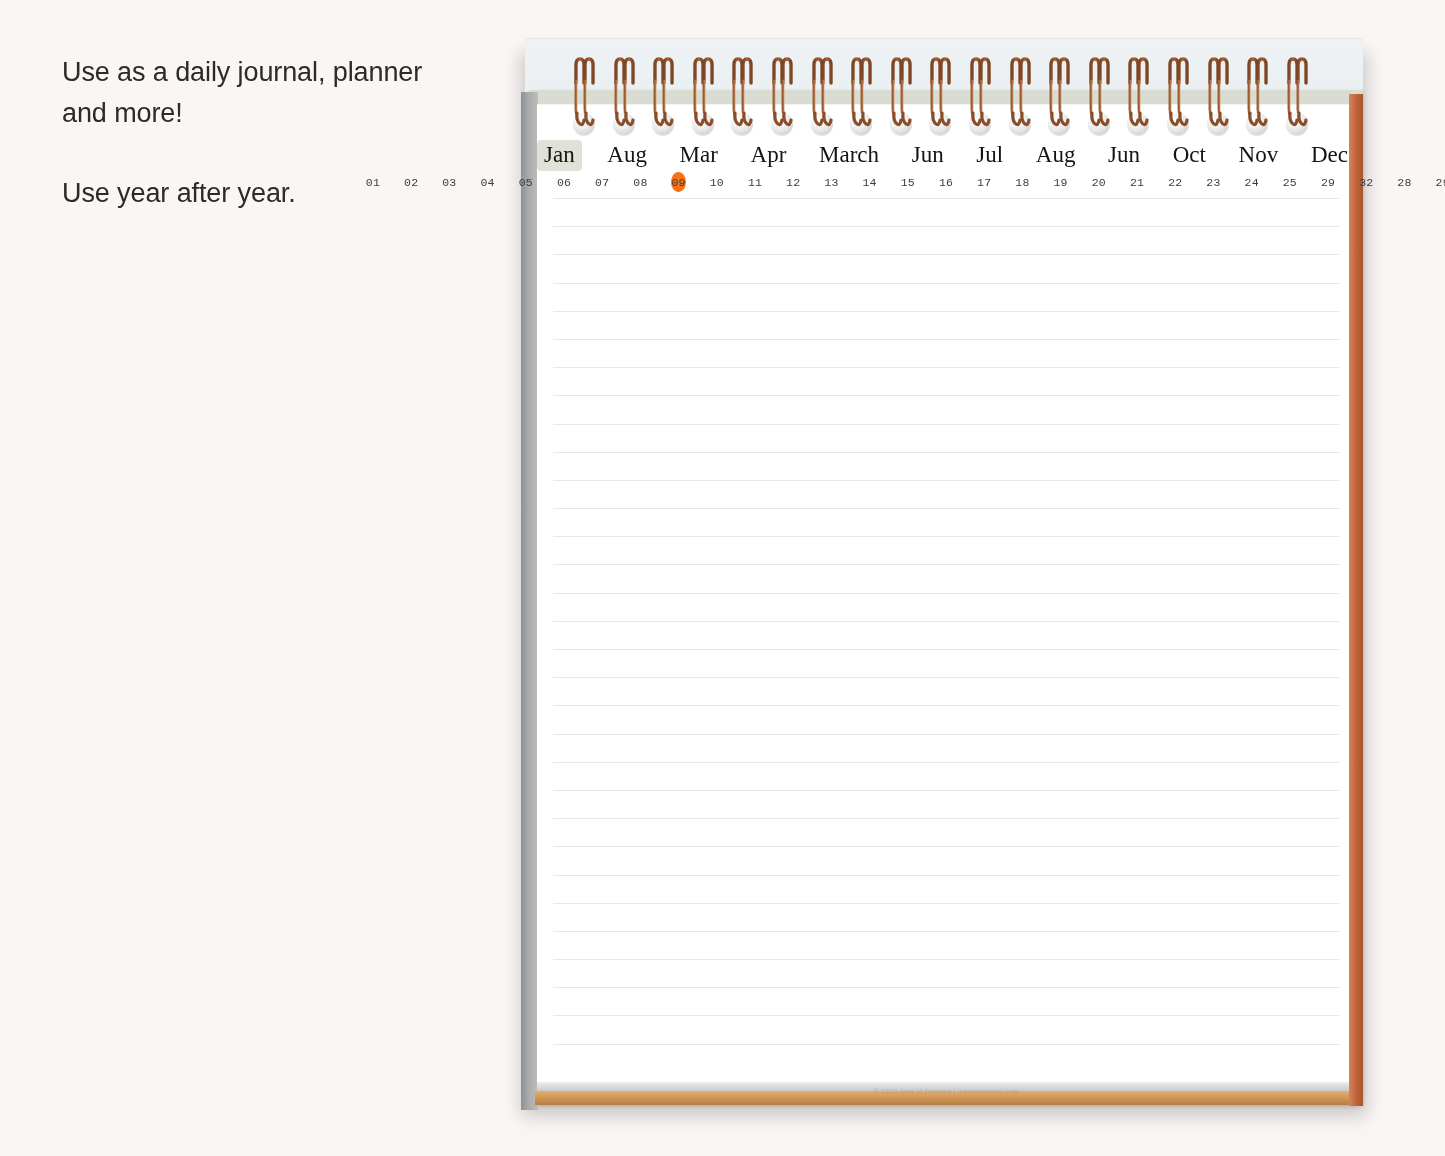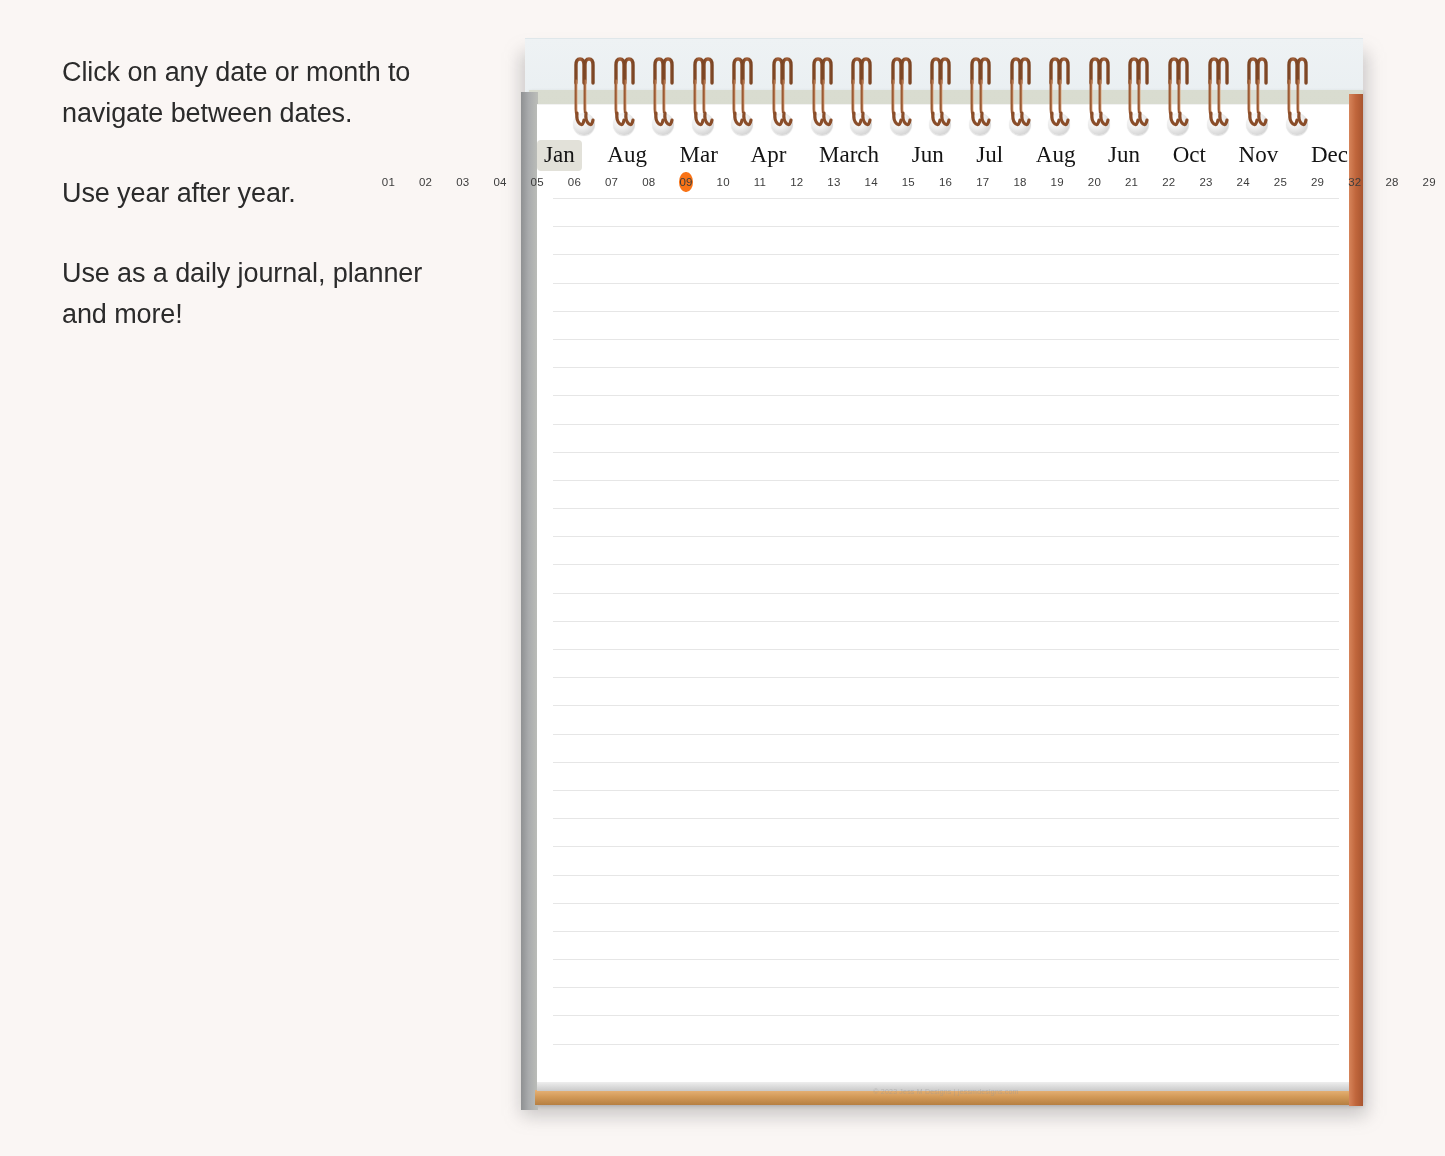--- a/index.html
+++ b/index.html
@@ -204,21 +204,21 @@
     left: 24px;
     top: 134px;
     width: 818px;
     display: flex;
     justify-content: center;
     align-items: center;
     padding: 0 14px;
   }
 
   .day {
-    font-family: Liberation Sans, sans-serif;
+    font-family: Liberation Mono, monospace;
     font-size: 11.5px;
     color: #3c3c3c;
     width: 22px;
     height: 20px;
     display: flex;
     align-items: center;
     justify-content: center;
     border-radius: 50%;
     margin: 0 12px;
     cursor: pointer;
@@ -254,23 +254,22 @@
     font-size: 7px;
     color: rgba(150,150,150,0.45);
     letter-spacing: 0.2px;
   }
 </style>
 </head>
 <body>
 
 <div class="left-panel">
 
-  <div class="blurb">Click on any date or month to navigate between dates.</div>
+  <div class="blurb">Use as a daily journal, planner and more!</div>
   <div class="blurb">Use year after year.</div>
-  <div class="blurb">Use as a daily journal, planner and more!</div>
 </div>
 
 <div class="notepad-wrap">
 
   <div class="pad-shadow"></div>
   <div class="pad-backplate"></div>
   <div class="pad-board"></div>
   <div class="pad-left-edge"></div>
   <div class="pad-bottom-edge"></div>
   <div class="pad-stack"></div>

